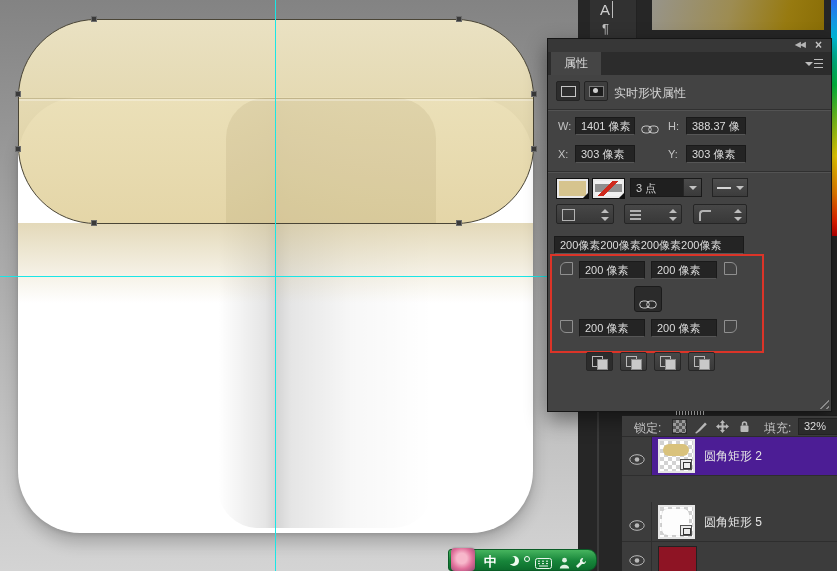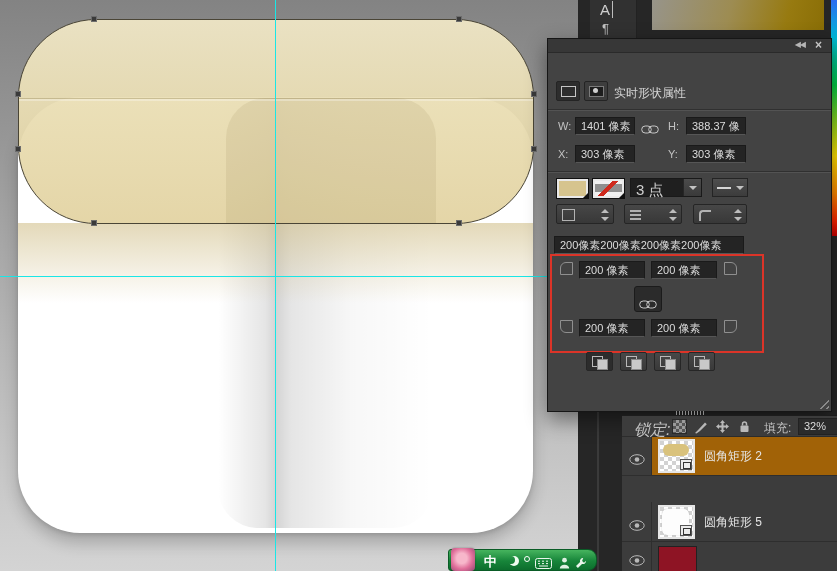--- a/index.html
+++ b/index.html
@@ -66,21 +66,21 @@
     box-shadow:inset 0 0 0 2px #e9e9e9;}
   .swatch-stroke{left:44px;top:139px;width:31px;height:19px;border:1px solid #101010;
     background:linear-gradient(135deg,rgba(0,0,0,0) 44%,#cf2a1d 44% 56%,rgba(0,0,0,0) 56%),
                linear-gradient(180deg,#f0f0f0 0 5px,#8f8f8f 5px 13px,#f0f0f0 13px);
     box-shadow:inset 0 0 0 2px #e9e9e9;}
   .sw-arrow{position:absolute;right:0;bottom:0;border-left:5px solid transparent;border-bottom:5px solid #111;}
   .combo-arrow-btn{position:absolute;right:0;top:0;width:18px;height:100%;background:linear-gradient(#4b4b4b,#3a3a3a);
     border-left:1px solid #262626;box-sizing:border-box;}
   .combo-arrow-btn i{position:absolute;left:5px;top:7px;border-left:4px solid transparent;border-right:4px solid transparent;border-top:4px solid #c3c3c3;}
   .stroke-w{left:82px;top:139px;width:72px;height:19px;background:#1f1f1f;border:1px solid #191919;box-sizing:border-box;}
-  .stroke-w span{position:absolute;left:5px;top:2px;color:#cfcfcf;font-size:15px;}
+  .stroke-w span{position:absolute;left:5px;top:2px;color:#cfcfcf;font-size:11px;}
   .stroke-style{left:164px;top:139px;width:36px;height:19px;background:linear-gradient(#4e4e4e,#3c3c3c);
     border:1px solid #242424;box-sizing:border-box;}
   .stroke-style i{position:absolute;left:4px;top:8px;width:14px;height:2px;background:#d5d5d5;}
   .stroke-style b{position:absolute;right:3px;top:7px;border-left:4px solid transparent;border-right:4px solid transparent;border-top:4px solid #c3c3c3;}
   .mini-combo{top:165px;height:20px;background:linear-gradient(#474747,#383838);border:1px solid #252525;
     border-radius:2px;box-sizing:border-box;}
   .updown{position:absolute;right:4px;top:4px;width:8px;height:12px;}
   .updown .u{position:absolute;left:0;top:0;border-left:4px solid transparent;border-right:4px solid transparent;border-bottom:4px solid #bdbdbd;}
   .updown .d{position:absolute;left:0;bottom:0;border-left:4px solid transparent;border-right:4px solid transparent;border-top:4px solid #bdbdbd;}
   .mc-sq{position:absolute;left:5px;top:4px;width:11px;height:10px;border:1px solid #b2b2b2;}
@@ -105,21 +105,21 @@
     background:repeating-linear-gradient(90deg,#8a8a8a 0 1px,transparent 1px 3px);}
 
   
   .layers{left:622px;top:415px;width:215px;height:156px;background:#3c3c3c;border-top:1px solid #1c1c1c;box-sizing:border-box;}
   .lock-row{left:0;top:0;width:100%;height:21px;border-bottom:1px solid #2c2c2c;box-sizing:border-box;}
   .checker{width:13px;height:13px;background:repeating-conic-gradient(#9a9a9a 0% 25%,#565656 0% 50%) 0 0/6px 6px;border:1px solid #2a2a2a;}
   .l-row{left:0;width:100%;box-sizing:border-box;border-bottom:1px solid #2e2e2e;}
   .eye-cell{position:absolute;left:0;top:0;width:30px;height:100%;border-right:1px solid #2e2e2e;box-sizing:border-box;background:#3c3c3c;}
   .eye{position:absolute;left:7px;top:50%;margin-top:-5px;}
   .row-content{position:absolute;left:30px;top:0;right:0;height:100%;}
-  .sel{background:#a16207;}
+  .sel{background:#4c1d95;}
   .thumb{position:absolute;left:6px;top:2px;width:37px;height:34px;border:2px solid #e6e6e6;box-sizing:border-box;
     background:repeating-conic-gradient(#ffffff 0% 25%,#d2d2d2 0% 50%) 0 0/8px 8px;}
   .thumb .tanshape{position:absolute;left:3px;top:3px;width:26px;height:12px;border-radius:6px;background:#d9c27c;}
   .thumb .whiteshape{position:absolute;left:2px;top:2px;width:27px;height:26px;border-radius:5px;background:#fdfdfd;box-shadow:0 0 1px #999;}
   .badge{position:absolute;right:1px;bottom:1px;width:12px;height:11px;background:#ececec;border:1px solid #555;box-sizing:border-box;}
   .badge i{position:absolute;left:2px;top:2px;width:6px;height:5px;border:1px solid #333;}
   .lname{position:absolute;left:52px;top:50%;transform:translateY(-50%);color:#e6e6e6;font-size:12px;white-space:nowrap;}
   .gname{position:absolute;left:48px;top:50%;transform:translateY(-50%);color:#e6e6e6;font-size:12px;}
   .tri-expand{position:absolute;left:9px;top:50%;margin-top:-4px;border-top:4px solid transparent;border-bottom:4px solid transparent;border-left:6px solid #b9b9b9;}
   .folder{position:absolute;left:24px;top:50%;margin-top:-6px;width:17px;height:11px;background:#a8a8a8;border-radius:1px;}
@@ -180,20 +180,27 @@
     <div class="abs glyph-p">¶</div>
   </div>
   <div class="abs picker-gold"></div>
   <div class="abs hue-strip"></div>
 
   <div class="abs props">
     <div class="abs p-header">
       <div class="abs p-collapse">◀◀</div>
       <div class="abs p-close">×</div>
     </div>
+    <div class="abs p-tabs">
+      <div class="abs p-tab">属性</div>
+      <div class="abs p-menu">
+          <i class="tri"></i>
+          <i class="bars"></i>
+        </div>
+    </div>
 
     <div class="abs tool-btn tool-live">
         <i class="live-glyph"></i>
       </div>
     <div class="abs tool-btn tool-mask">
         <i class="mask-glyph">
           <i></i>
         </i>
       </div>
     <div class="abs p-title">实时形状属性</div>
@@ -296,21 +303,21 @@
         <i class="pf-front"></i>
       </div>
 
     <div class="abs grip"></div>
   </div>
 
   <div class="abs gap-grip"></div>
 
   <div class="abs layers">
     <div class="abs lock-row">
-      <span class="abs lbl" style="left:12px;top:4px;font-size:16px;font-style:italic;">锁定:</span>
+      <span class="abs lbl" style="left:12px;top:4px;font-size:12px;">锁定:</span>
       <span class="abs checker" style="left:50px;top:3px;"></span>
       <span class="abs" style="left:72px;top:4px;">
         <svg width="14" height="13" viewBox="0 0 14 13">
             <path d="M1 12 L4.5 8.5 L11 1.5 L12.8 3.3 L6 10 L2.5 12.5 Z" fill="#b7b7b7"></path>
           </svg>
       </span>
       <span class="abs" style="left:94px;top:3px;">
         <svg width="13" height="13" viewBox="0 0 13 13">
             <path d="M6.5 0 L9 3 H7.5 V5.5 H10 V4 L13 6.5 L10 9 V7.5 H7.5 V10 H9 L6.5 13 L4 10 H5.5 V7.5 H3 V9 L0 6.5 L3 4 V5.5 H5.5 V3 H4 Z" fill="#b9b9b9"></path>
           </svg>

